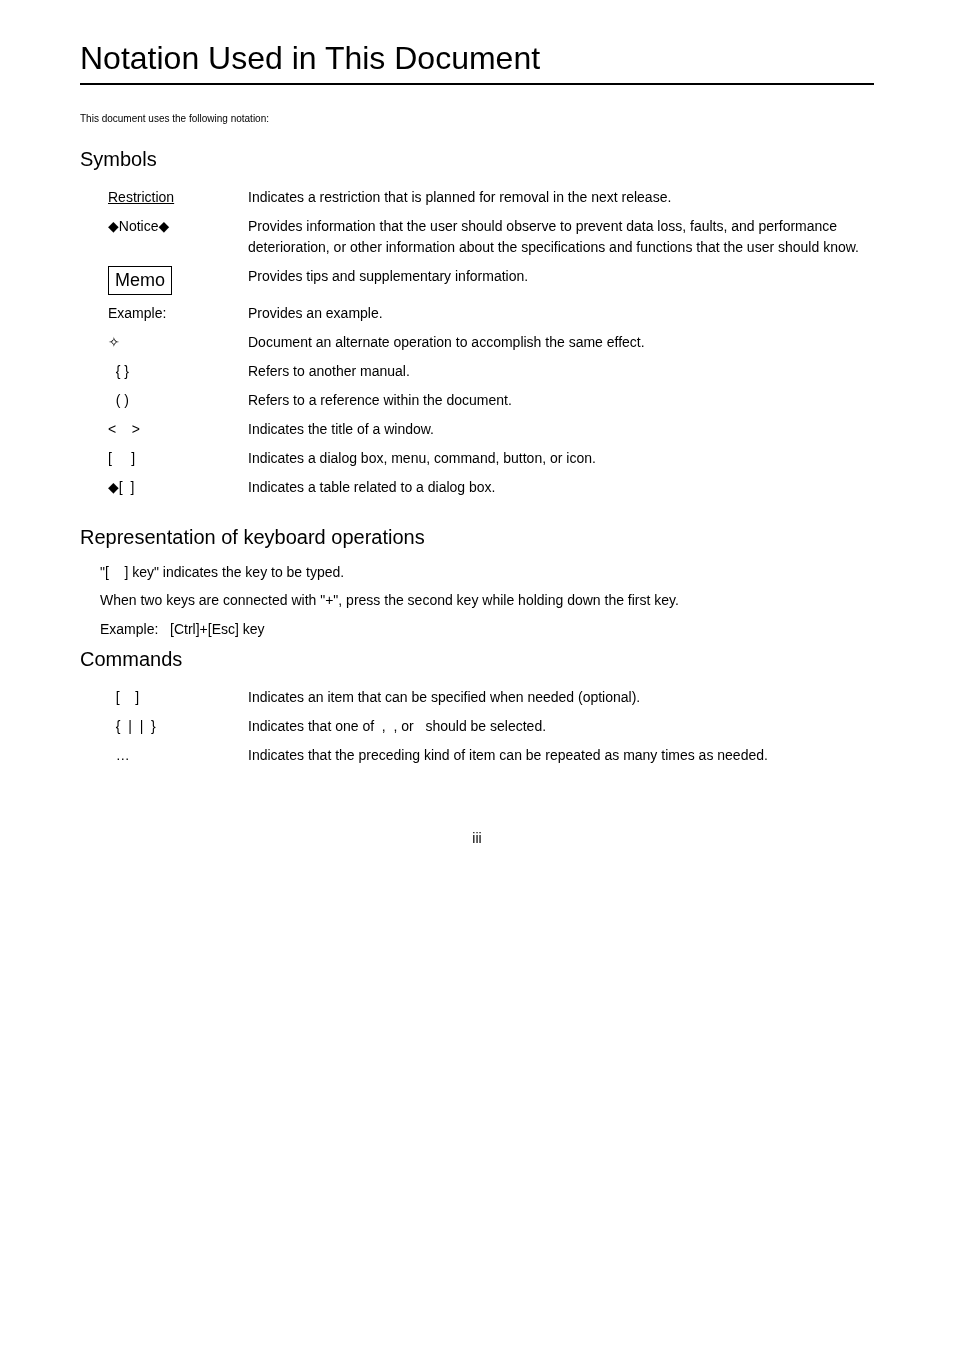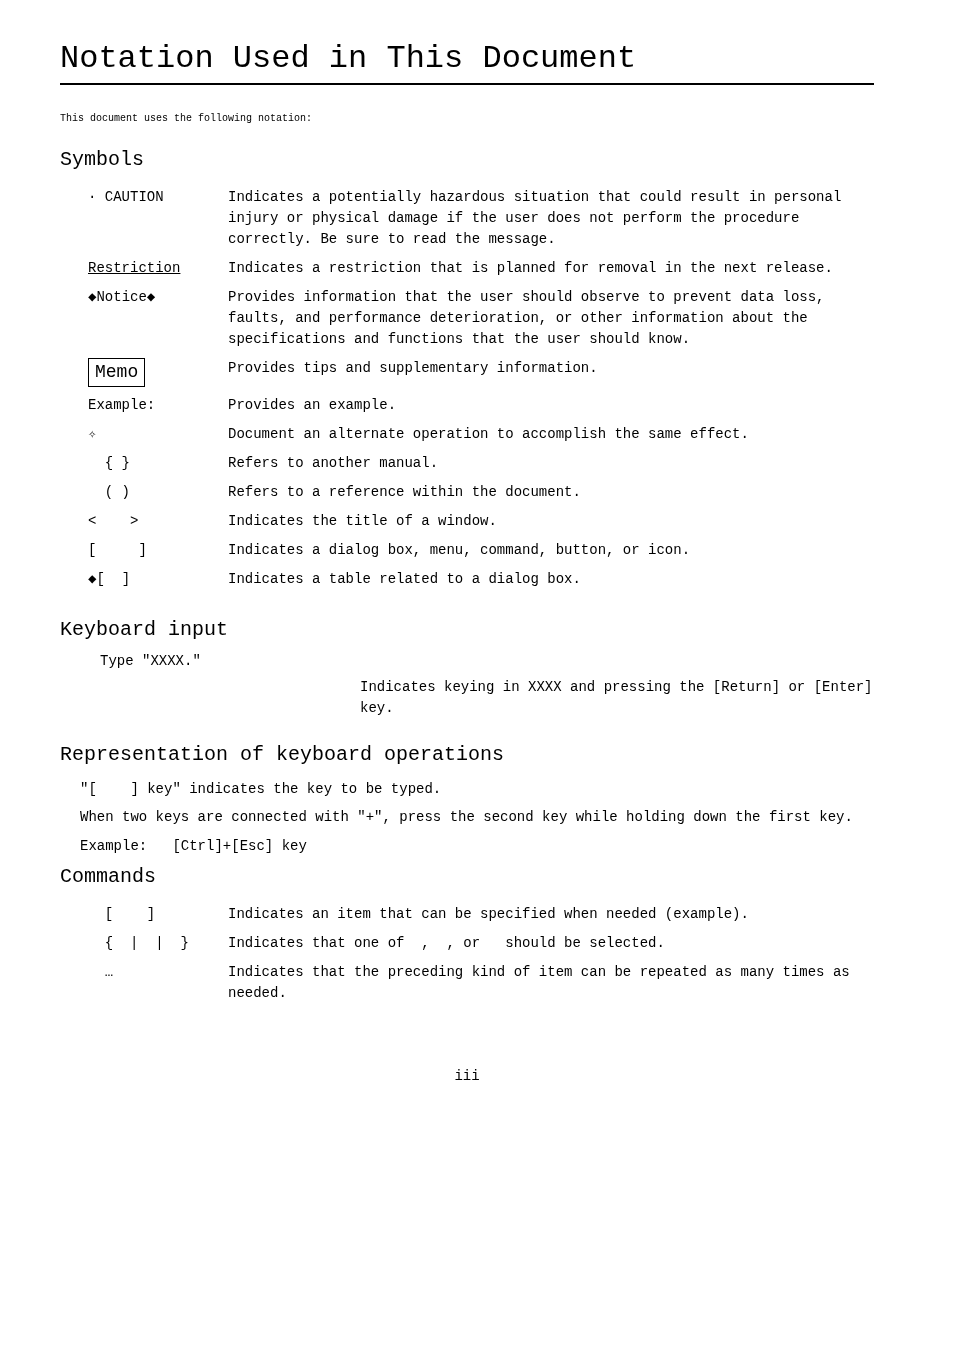--- a/index.html
+++ b/index.html
@@ -11,22 +11,21 @@
     body {
       font-family: Arial, sans-serif;
       font-size: 14px;
       color: #000;
       background: #fff;
       width: 954px;
       min-height: 1351px;
     }
 
     .page {
-      padding: 40px 80px 60px 60px;
-      font-family: Liberation Mono, monospace;
+      padding: 40px 80px 60px 80px;
     }
 
     .page-title {
       font-size: 32px;
       font-weight: normal;
       margin-bottom: 6px;
       letter-spacing: 0;
     }
 
     .title-rule {
@@ -149,24 +148,20 @@
   <hr class="title-rule">
 
   <p class="intro-text">This document uses the following notation:</p>
 
   <div class="keyboard-section">
     <div class="section-title">Symbols</div>
 
     <table class="symbols-table">
       <tbody>
 
-        <tr>
-          <td class="symbol-col">· CAUTION</td>
-          <td class="desc-col">Indicates a potentially hazardous situation that could result in personal injury or physical damage if the user does not perform the procedure correctly. Be sure to read the message.</td>
-        </tr>
 
         <tr>
           <td class="symbol-col"><span class="underline">Restriction</span></td>
           <td class="desc-col">Indicates a restriction that is planned for removal in the next release.</td>
         </tr>
 
         <tr>
           <td class="symbol-col"><span class="diamond">◆</span>Notice<span class="diamond">◆</span></td>
           <td class="desc-col">Provides information that the user should observe to prevent data loss, faults, and performance deterioration, or other information about the specifications and functions that the user should know.</td>
         </tr>
@@ -207,45 +202,35 @@
         </tr>
 
         <tr>
           <td class="symbol-col">◆[ &nbsp;]</td>
           <td class="desc-col">Indicates a table related to a dialog box.</td>
         </tr>
       </tbody>
     </table>
   </div>
 
-  <div class="keyboard-section">
-    <div class="section-title">Keyboard input</div>
-    <div class="keyboard-indent">
-      <span>Type "XXXX."</span>
-    </div>
-    <div style="display:flex; margin-left: 20px; margin-bottom: 8px;">
-      <div style="width: 280px; min-width: 280px;">&nbsp;</div>
-      <div style="font-size:14px; line-height:1.5;">Indicates keying in XXXX and pressing the [Return] or [Enter] key.</div>
-    </div>
-  </div>
 
   <div class="repr-section">
     <div class="section-title">Representation of keyboard operations</div>
     <div class="repr-indent">"[&nbsp;&nbsp;&nbsp;&nbsp;] key" indicates the key to be typed.</div>
     <div class="repr-indent">When two keys are connected with "+", press the second key while holding down the first key.</div>
     <div class="repr-indent">Example:&nbsp;&nbsp;&nbsp;[Ctrl]+[Esc] key</div>
   </div>
 
   <div class="commands-section">
     <div class="section-title">Commands</div>
     <table class="commands-table">
       <tbody>
         <tr>
           <td class="cmd-symbol-col">&nbsp;&nbsp;[&nbsp;&nbsp;&nbsp;&nbsp;]</td>
-          <td class="cmd-desc-col">Indicates an item that can be specified when needed (example).</td>
+          <td class="cmd-desc-col">Indicates an item that can be specified when needed (optional).</td>
         </tr>
         <tr>
           <td class="cmd-symbol-col">&nbsp;&nbsp;{ &nbsp;| &nbsp;| &nbsp;}</td>
           <td class="cmd-desc-col">Indicates that one of &nbsp;, &nbsp;, or &nbsp;&nbsp;should be selected.</td>
         </tr>
         <tr>
           <td class="cmd-symbol-col">&nbsp;&nbsp;…</td>
           <td class="cmd-desc-col">Indicates that the preceding kind of item can be repeated as many times as needed.</td>
         </tr>
       </tbody>

